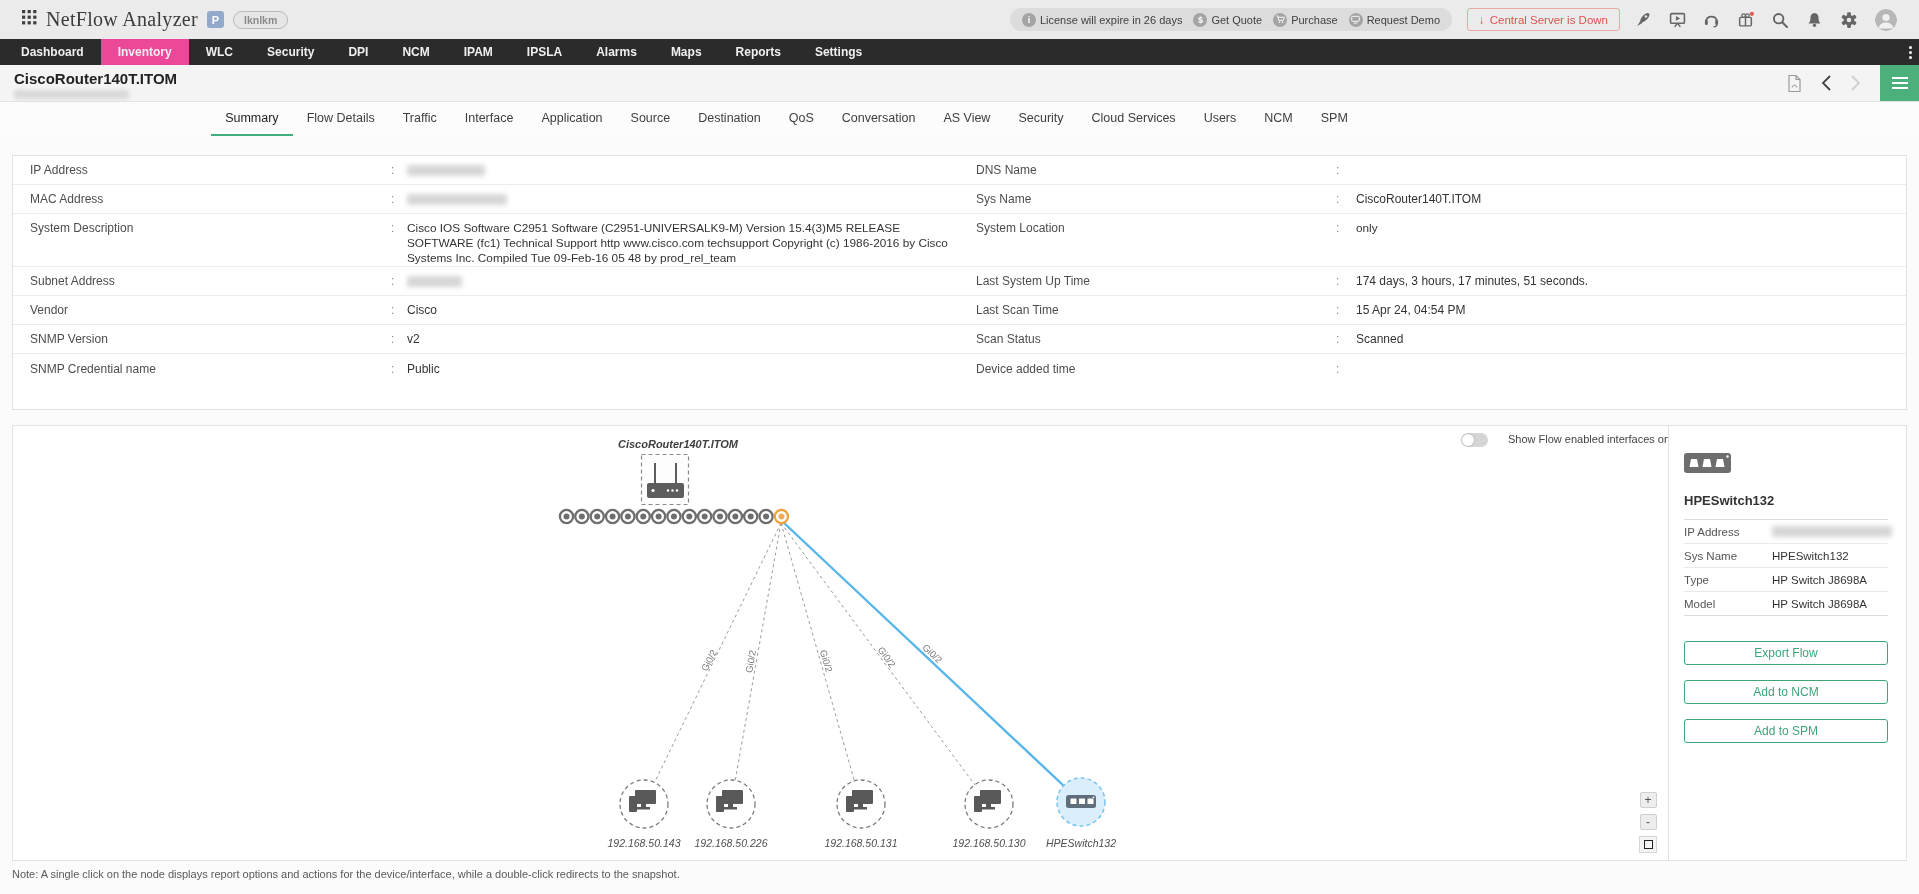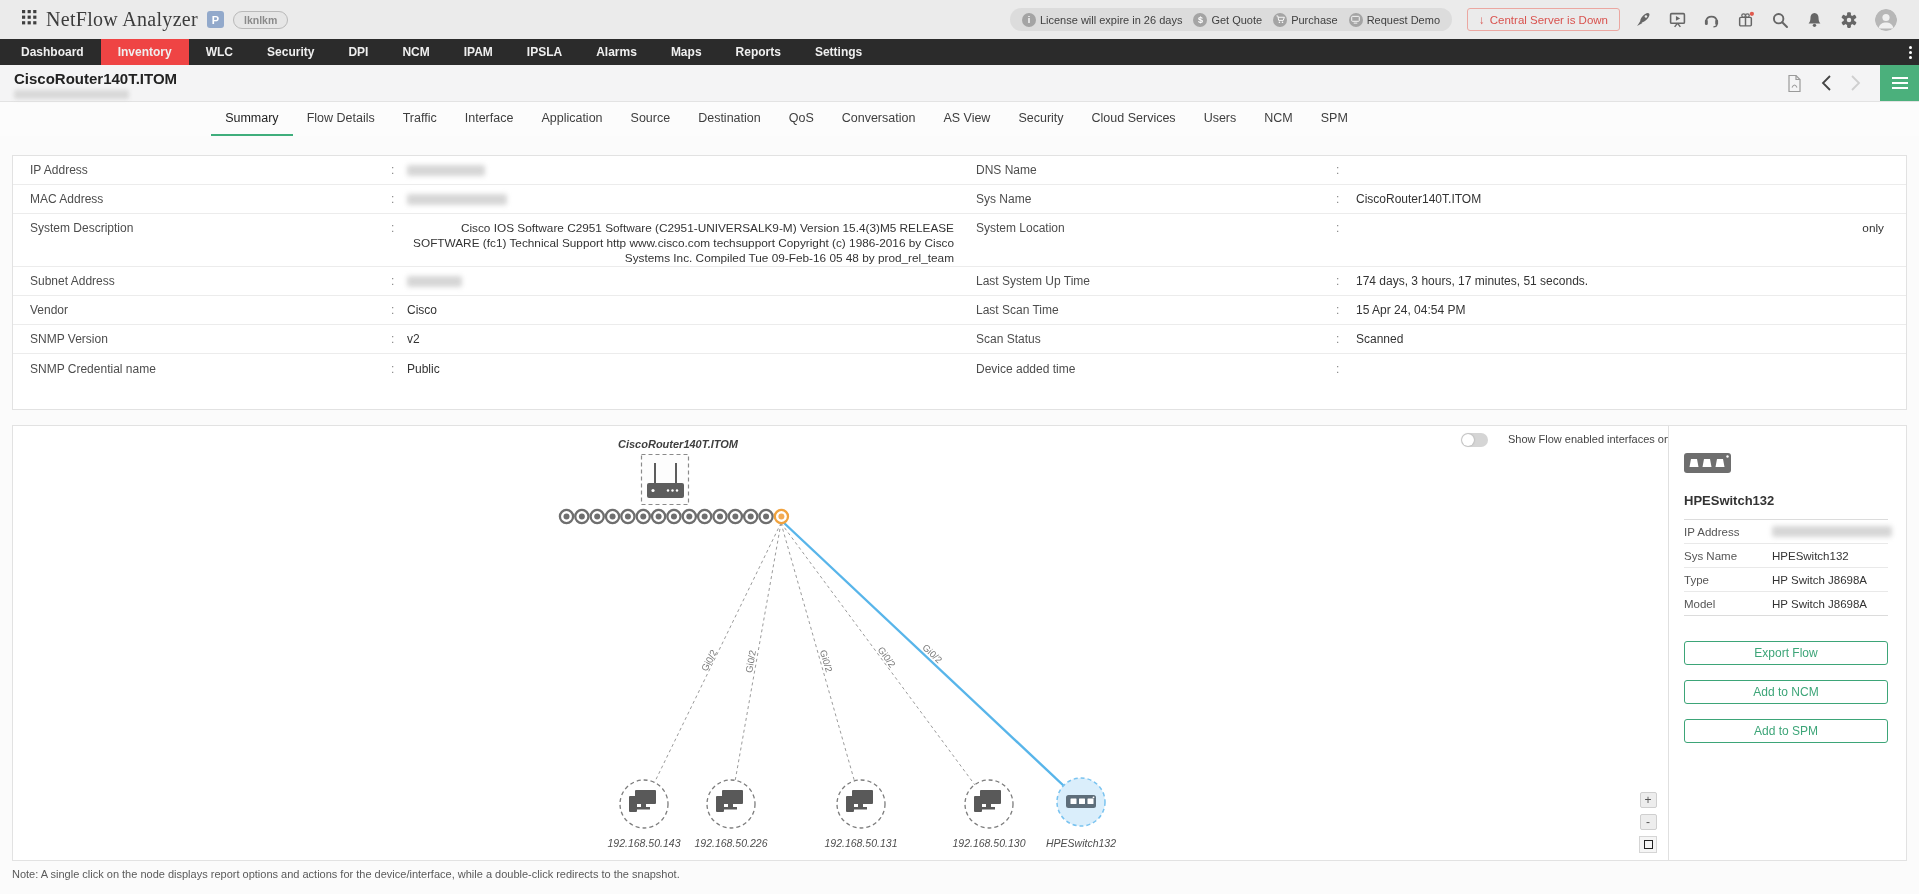--- a/index.html
+++ b/index.html
@@ -17,21 +17,21 @@
   .lic-item { display:flex; align-items:center; gap:4px; cursor:pointer; }
   .lic-icn { width:14px; height:14px; border-radius:50%; background:#a4a4a4; color:#fff; font-size:9px; font-weight:bold; display:flex; align-items:center; justify-content:center; flex-shrink:0; }
   .central-btn { border:1px solid #eba7a1; color:#d9534f; border-radius:3px; font-size:11.5px; height:23px; padding:0 11px; display:flex; align-items:center; gap:5px; background:transparent; cursor:pointer; }
   .hdr-icons { display:flex; align-items:center; gap:17px; }
   .hdr-icons svg { display:block; }
   .avatar { width:22px; height:22px; border-radius:50%; overflow:hidden; }
 
   
   .navbar { height:26px; background:#2b2b2b; display:flex; align-items:stretch; padding-left:4px; position:relative; }
   .navtab { color:#efefef; font-size:12px; font-weight:bold; padding:0 17px; display:flex; align-items:center; cursor:pointer; }
-  .navtab.active { background:#ef4444; }
+  .navtab.active { background:#ec4899; }
   .nav-more { position:absolute; right:7px; top:0; bottom:0; display:flex; flex-direction:column; justify-content:center; gap:2px; }
   .nav-more i { width:3px; height:3px; background:#fff; border-radius:50%; display:block; }
 
   
   .titlerow { height:37px; background:#f4f4f5; position:relative; border-bottom:1px solid #e3e3e3; }
   .page-title { position:absolute; left:14px; top:5px; font-size:15px; font-weight:bold; color:#222; }
   .title-blur { position:absolute; left:14px; top:25px; width:115px; height:9px; background:#d8d8d8; filter:blur(2px); border-radius:2px; }
   .title-controls { position:absolute; right:0; top:0; height:100%; display:flex; align-items:center; }
   .tc-icn { margin-right:18px; cursor:pointer; display:flex; align-items:center; }
   .menu-btn { width:39px; height:100%; background:#4bb07c; display:flex; flex-direction:column; align-items:center; justify-content:center; gap:3px; cursor:pointer; }
@@ -46,21 +46,21 @@
   
   .panel { position:absolute; left:12px; width:1895px; background:#fff; border:1px solid #e2e2e2; }
   #summary-panel { top:155px; height:255px; }
   .panel-hdr { height:27px; line-height:27px; padding-left:17px; font-size:11.5px; font-weight:bold; color:#333; border-bottom:1px solid #e4e4e4; }
   .srow { display:grid; grid-template-columns:361px 16px 569px 360px 20px 1fr; padding-left:17px; align-items:center; height:29px; border-bottom:1px solid #ececec; font-size:12px; }
   .srow.tall { height:53px; align-items:start; padding-top:7px; }
   .srow:last-child { border-bottom:none; }
   .slabel { color:#4d4d4d; }
   .scolon { color:#888; }
   .sval { color:#333; padding-right:22px; }
-  .tall .sval { font-size:11.8px; line-height:1.28;text-align:right; }
+  .tall .sval { font-size:11.8px; line-height:1.28; }
   .blur { display:inline-block; height:11px; background:#d6d6d6; filter:blur(2.5px); border-radius:2px; }
   #sum-rows .srow:nth-child(1) .blur { width:78px; }
   #sum-rows .srow:nth-child(2) .blur { width:100px; }
   #sum-rows .srow:nth-child(4) .blur { width:55px; }
 
   
   #topo-panel { top:425px; height:436px; }
   #topo { position:absolute; left:0; top:0; }
   .toggle-row { position:absolute; left:1448px; top:7px; display:flex; align-items:flex-start; gap:20px; }
   .toggle { width:27px; height:14px; border-radius:8px; background:#d5d5d5; position:relative; cursor:pointer; }

